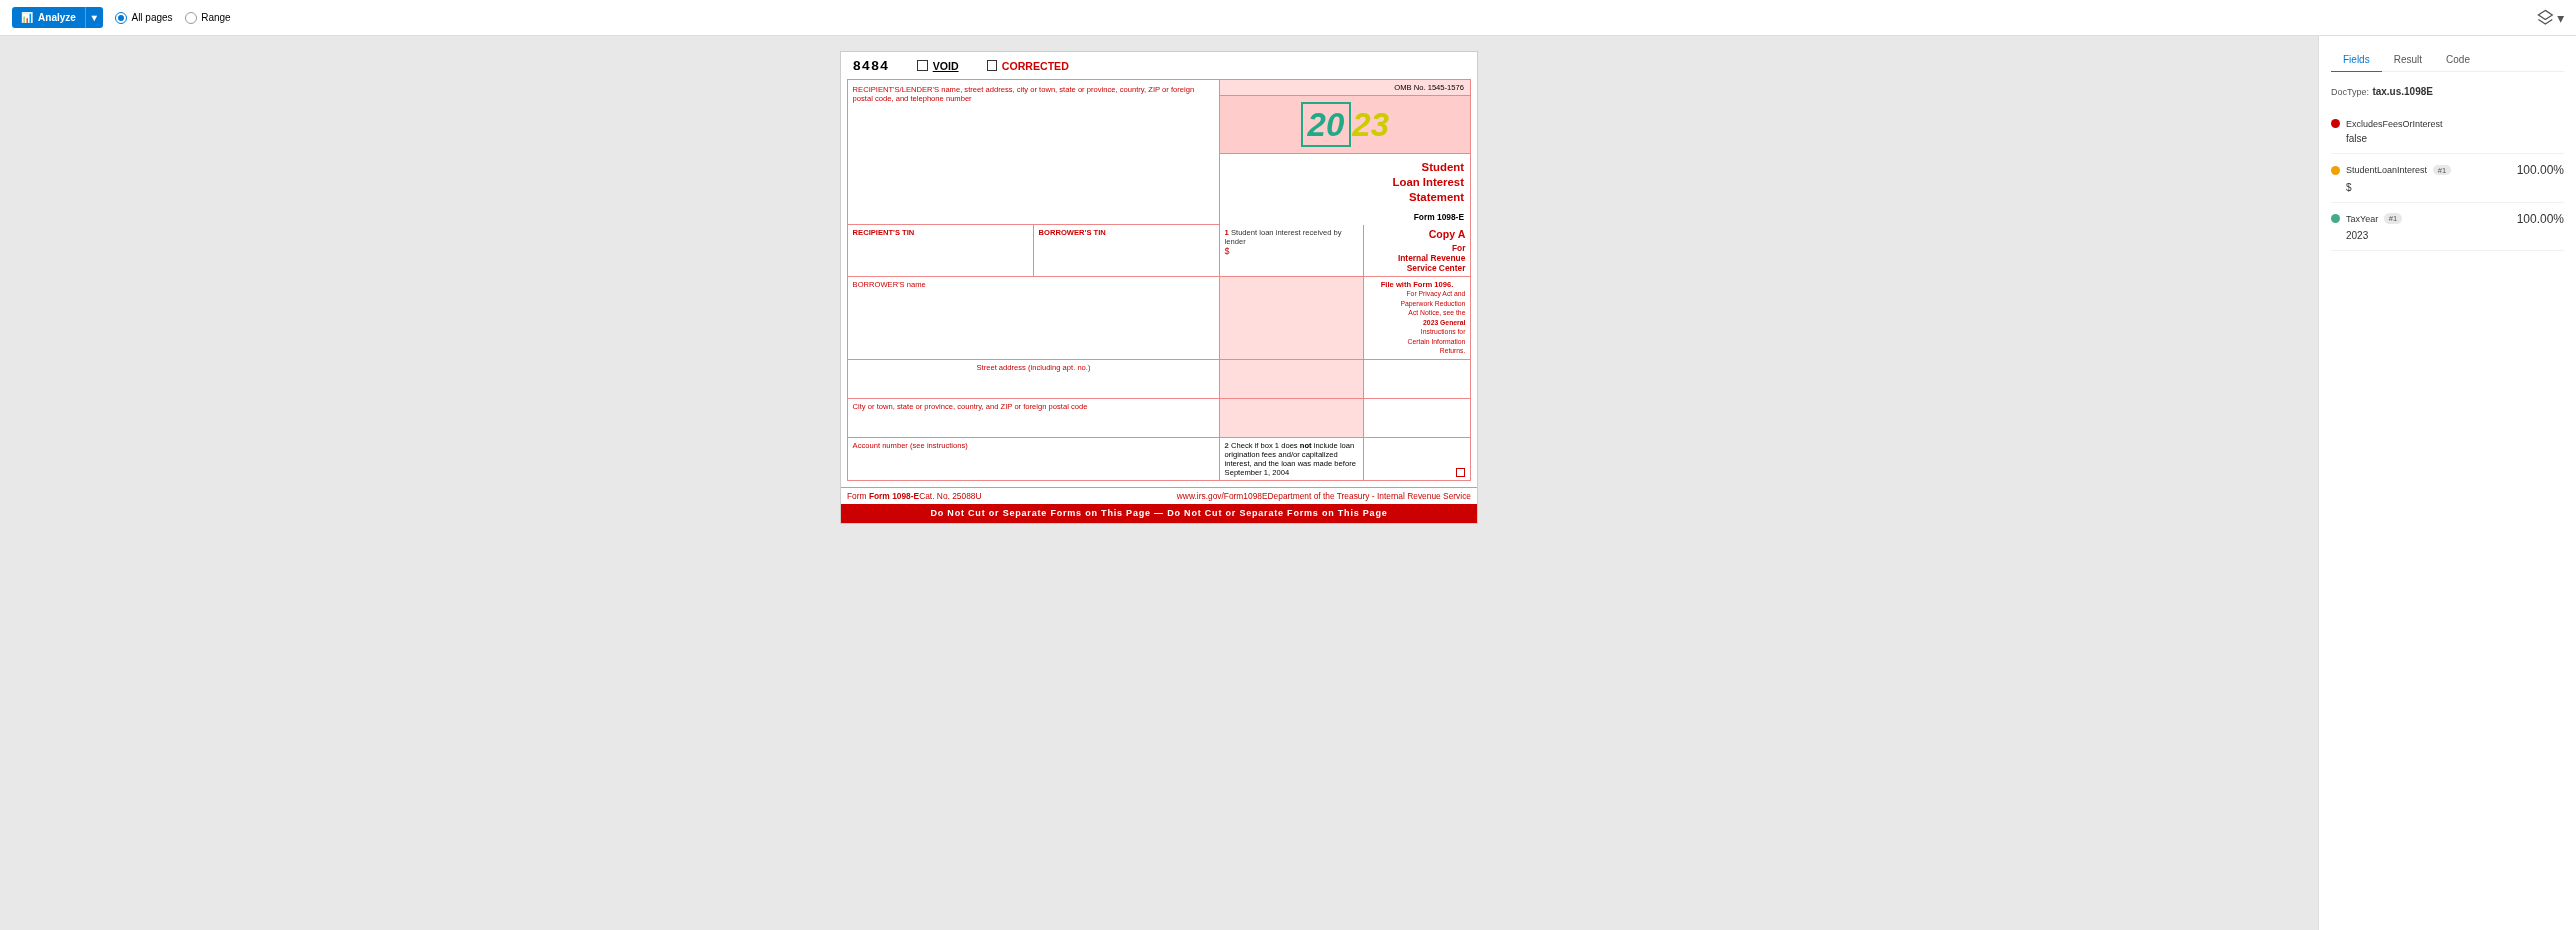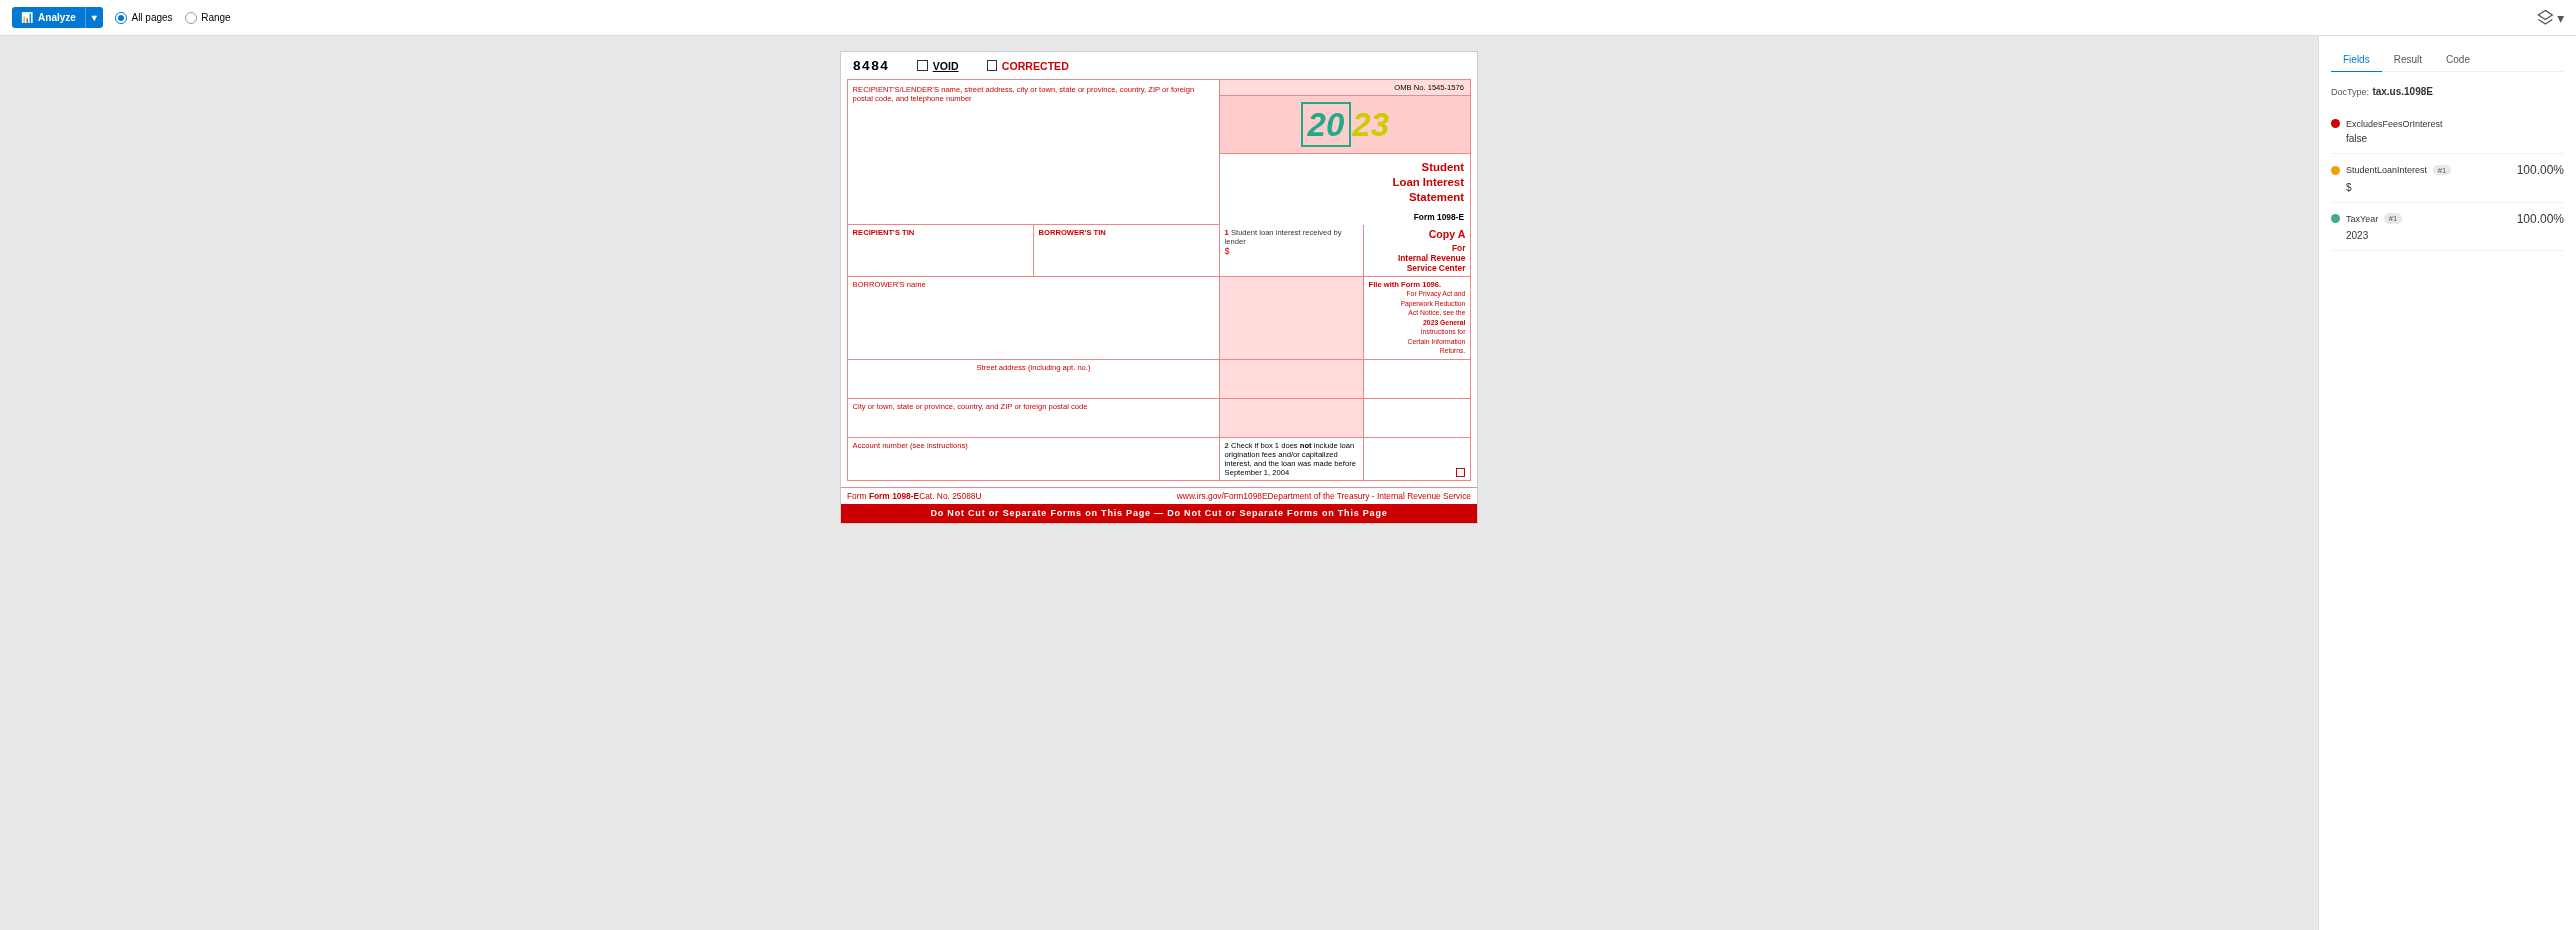--- a/index.html
+++ b/index.html
@@ -237,21 +237,21 @@
             </div>
           </div>
         </div>
 
         <div class="borrower-row">
           <div class="borrower-name-box">
             <div class="borrower-name-label">BORROWER'S name</div>
           </div>
           <div class="irs-info-box"></div>
           <div class="irs-copy-right">
-            <div style="color:#c00; font-weight:bold; font-size:7.6px; text-align:left;">File with Form 1096.</div>
+            <div style="color:#c00; font-weight:bold; font-size:7.6px; text-align:center;">File with Form 1096.</div>
             <div class="privacy-text">
               <div>For Privacy Act and</div>
               <div>Paperwork Reduction</div>
               <div>Act Notice, see the</div>
               <div style="font-weight:bold;">2023 General</div>
               <div>Instructions for</div>
               <div>Certain Information</div>
               <div>Returns.</div>
             </div>
           </div>

